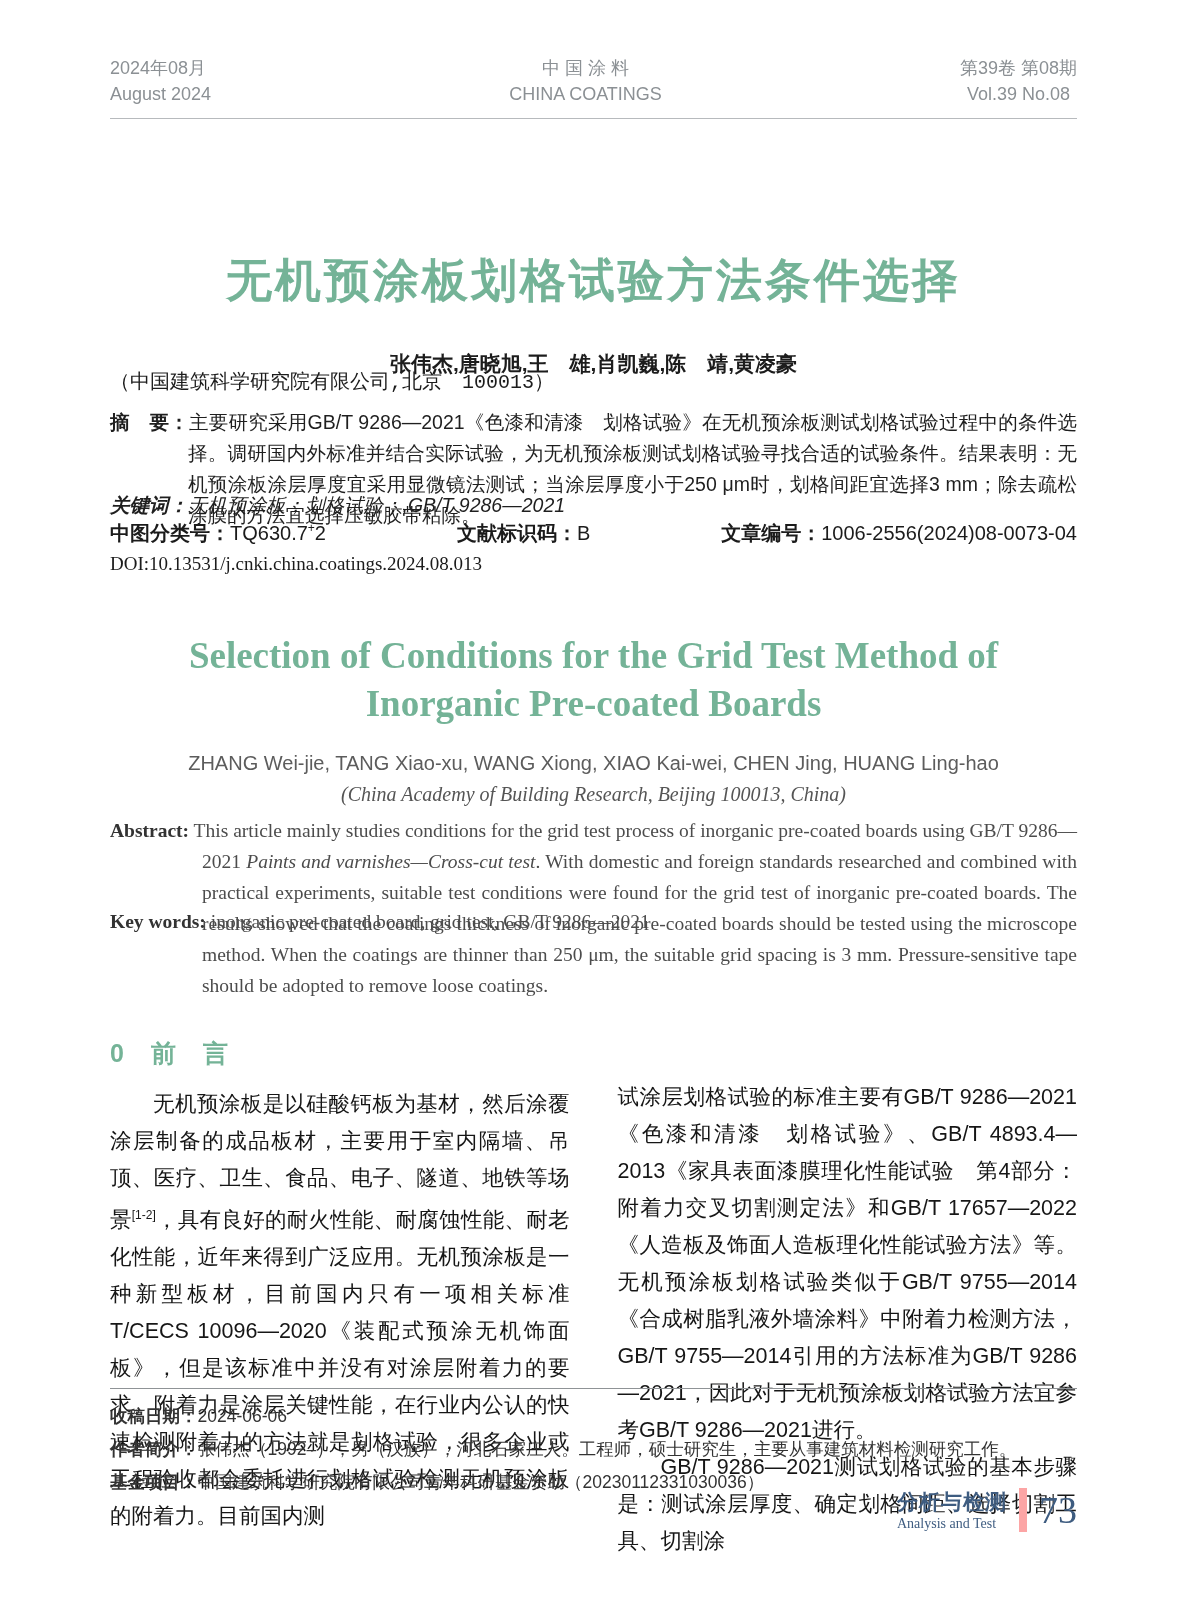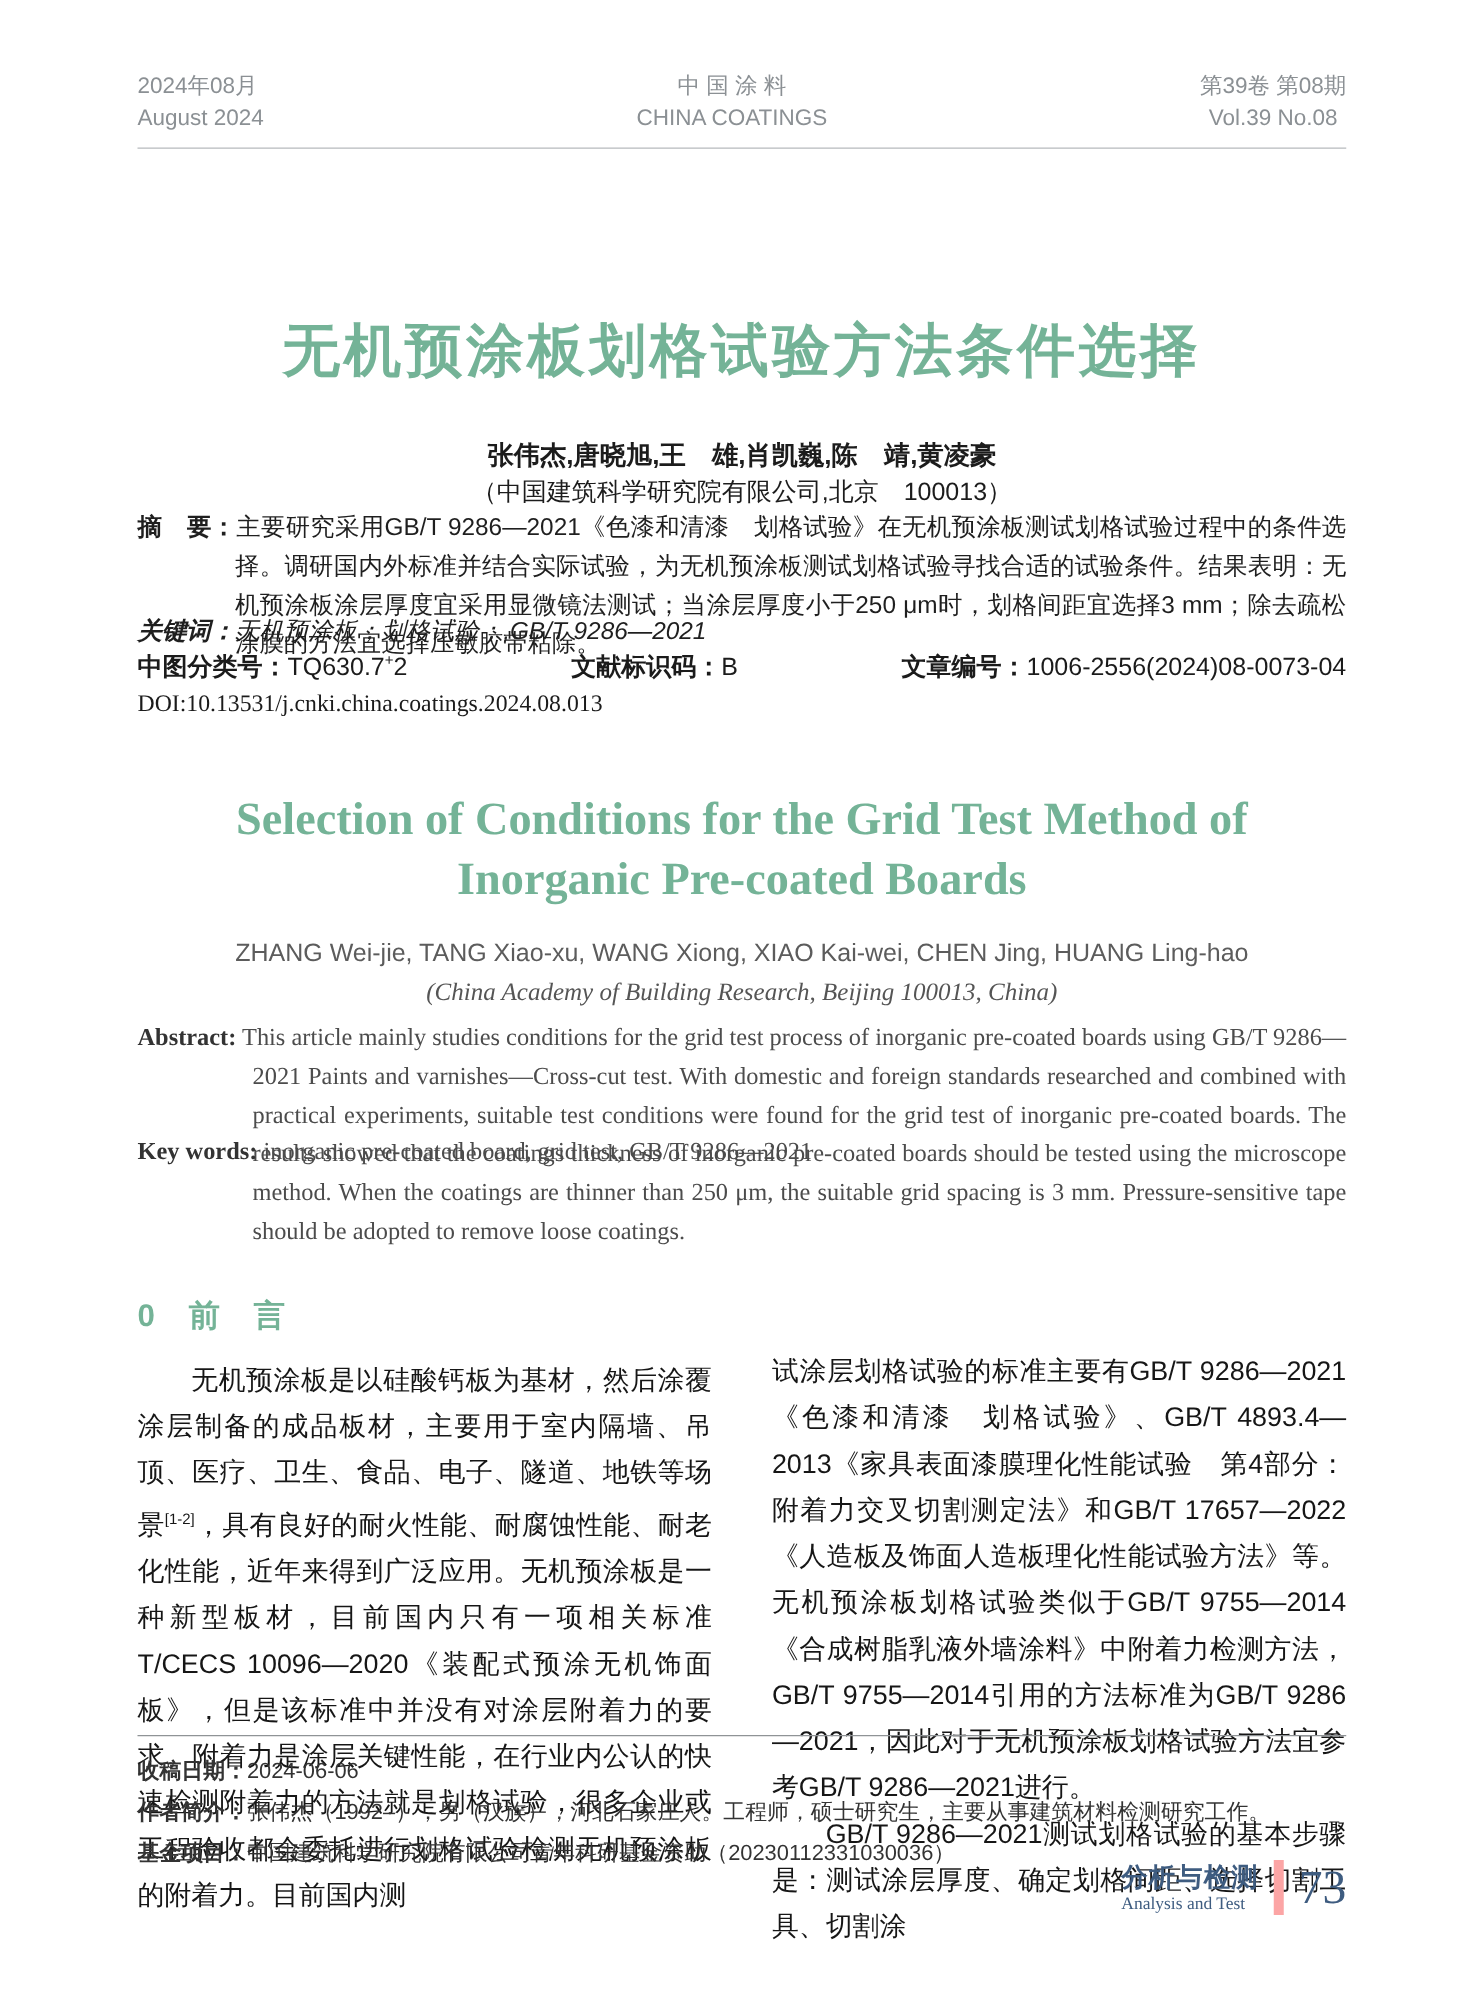--- a/index.html
+++ b/index.html
@@ -19,21 +19,21 @@
   
   .header { top: 55px; display: flex; justify-content: space-between; color: #8b9094; font-size: 18px; line-height: 26px; }
   .header .col { white-space: nowrap; }
   .header .col.center { text-align: center; }
   .header .col.right { text-align: center; }
   .header-rule { top: 118px; border-top: 1.5px solid #b7babd; }
 
   
   .title-cn { top: 250px; text-align: center; font-size: 46px; font-weight: bold; letter-spacing: 3px; }
   .authors-cn { top: 350px; text-align: center; font-size: 21px; font-weight: bold; color: #1c1c1c; }
-  .affil-cn { top: 380px; text-align: center; font-size: 20px; color: #1c1c1c; }
+  .affil-cn { top: 368px; font-size: 20px; color: #1c1c1c; font-family: Liberation Mono, monospace; }
 
   
   .hang-cn { text-align: justify; font-size: 19.5px; line-height: 31px; color: #1f1f1f; padding-left: 78px; text-indent: -78px; }
   .abstract-cn { top: 407px; }
   .keywords-cn { top: 490px; font-style: italic; }
   .lbl { font-weight: bold; }
 
   .meta-row { top: 520px; display: flex; justify-content: space-between; font-size: 20px; color: #1b1b1b; }
   .meta-row .lbl { font-weight: bold; }
   sup.clc-sup { font-size: 12px; vertical-align: super; }
@@ -41,21 +41,21 @@
 
   
   .title-en { top: 632px; text-align: center; font-family: "Liberation Serif", serif; font-weight: bold; font-size: 37px; line-height: 48px; }
   .authors-en { top: 752px; text-align: center; font-size: 20px; color: #5c5c5c; }
   .affil-en { top: 783px; text-align: center; font-family: "Liberation Serif", serif; font-style: italic; font-size: 20px; color: #555; }
 
   .hang-en { text-align: justify; font-family: "Liberation Serif", serif; font-size: 19.5px; line-height: 31px; color: #4c4c4c; padding-left: 92px; text-indent: -92px; }
   .abstract-en { top: 815px; }
   .keywords-en { top: 906px; }
   .hang-en .lbl { font-weight: bold; color: #333; }
-  .it { }
+  .it { font-style: italic; }
 
   
   .columns { top: 1035px; display: flex; gap: 48px; }
   .colm { width: 466px; font-size: 21.5px; line-height: 37px; text-align: justify; color: #161616; }
   .colm p { text-indent: 2em; }
   .colm p.noindent { text-indent: 0; }
   .section-heading { font-size: 25px; font-weight: bold; margin-bottom: 14px; letter-spacing: 1px; }
   .col-right { padding-top: 44px; }
   sup.ref { font-size: 12px; vertical-align: super; }
 

